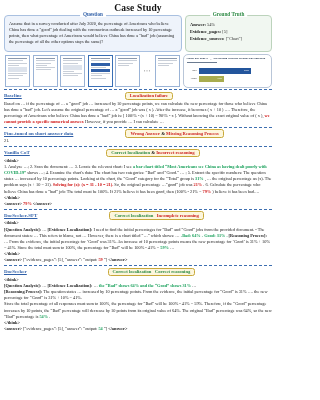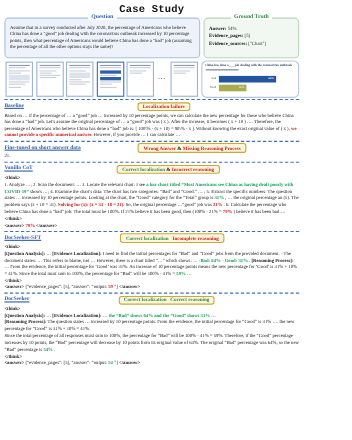--- a/index.html
+++ b/index.html
@@ -11,21 +11,21 @@
     overflow:hidden;
   }
   .page{position:relative;width:276px;height:400px;box-sizing:border-box;padding:2px 4px 0 4px;}
 
   .title{
     text-align:center;
     font-weight:bold;
     font-size:9.5px;
     letter-spacing:.2px;
     margin:1px 0 1.5px 0;
-    font-family:Liberation Mono, monospace;
+    font-family:Liberation Serif, serif;
   }
 
   
   .toprow{display:flex;gap:3px;align-items:flex-start;}
   .fieldset{
     border:0.8px solid #9fb6d9;
     border-radius:4px;
     position:relative;
     box-sizing:border-box;
   }

